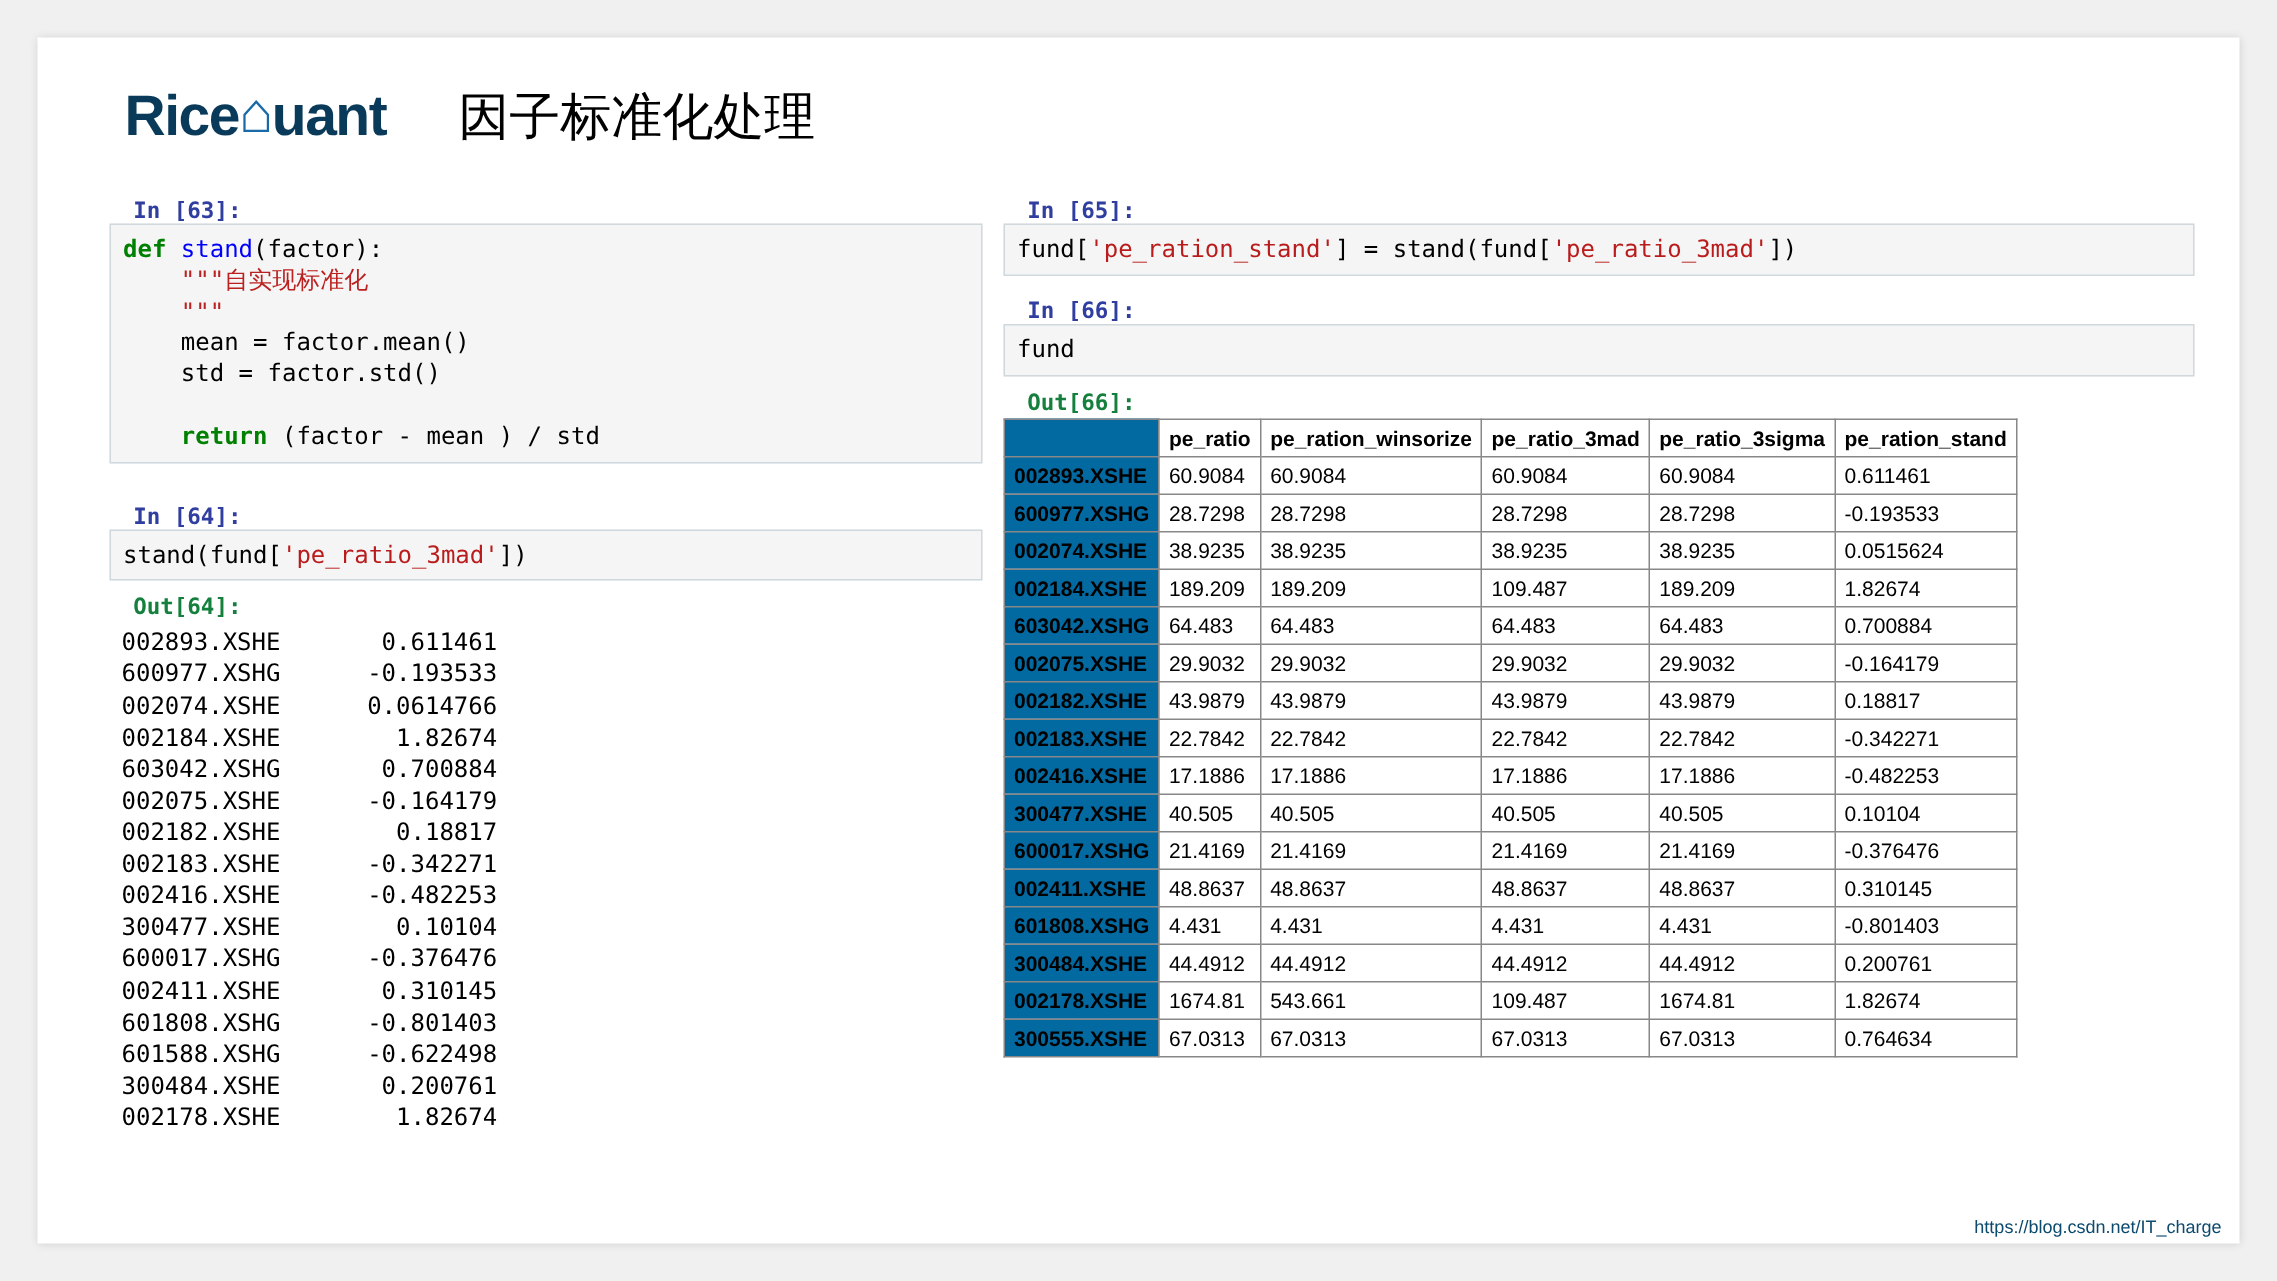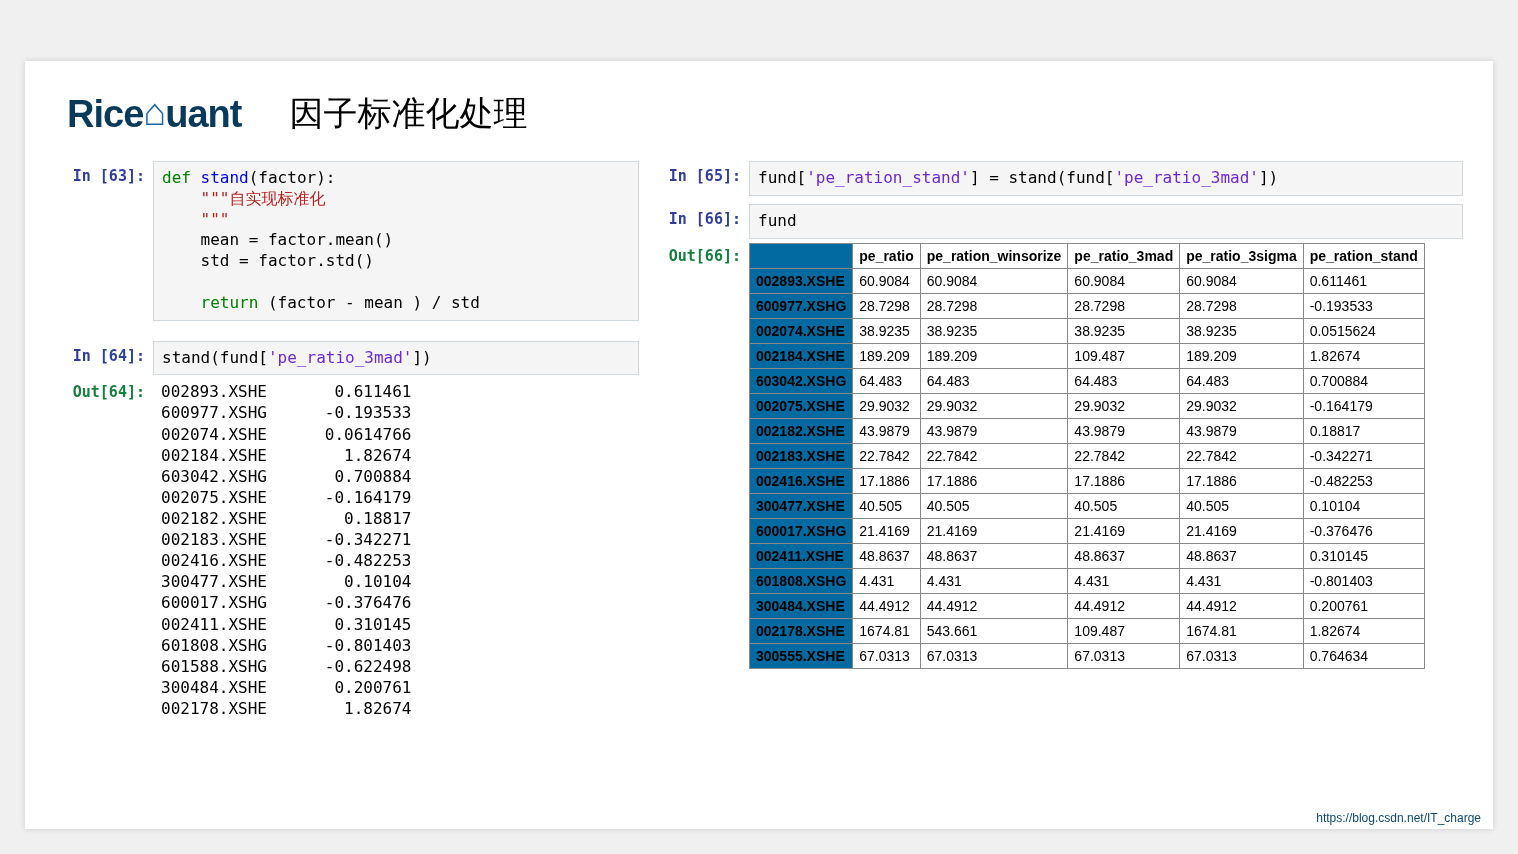--- a/index.html
+++ b/index.html
@@ -13,23 +13,22 @@
     overflow: hidden;
   }
   .slide {
     position: absolute;
     top: 25px;
     left: 25px;
     right: 25px;
     bottom: 25px;
     background: #fff;
     box-shadow: 0 0 6px rgba(0,0,0,0.15);
-    padding: 30px 30px 10px 32px;
+    padding: 30px 30px 10px 48px;
     overflow: hidden;
-    margin-top: 36px;
   }
   .header {
     display: flex;
     align-items: center;
     margin-bottom: 24px;
     margin-left: 10px;
   }
   .logo {
     font-size: 38px;
     font-weight: bold;
@@ -41,21 +40,21 @@
     font-size: 34px;
     margin-left: 48px;
     font-family: "SimSun", "Songti SC", serif;
   }
   .columns {
     display: flex;
     gap: 14px;
   }
   .col-left { flex: 0 0 582px; }
   .col-right { flex: 1; }
-  .cell-row { display: flex; margin-bottom: 2px; }
+  .cell-row { display: flex; margin-bottom: 2px; flex-direction: column; }
   .prompt {
     width: 96px;
     text-align: right;
     padding: 6px 8px 0 0;
     font-family: monospace;
     font-size: 15px;
     color: #303f9f;
     font-weight: bold;
     flex-shrink: 0;
   }
@@ -64,23 +63,23 @@
     flex: 1;
     border: 1px solid #cfd8dc;
     background: #f5f5f5;
     padding: 6px 8px;
     font-family: monospace;
     font-size: 16px;
     line-height: 1.3;
     white-space: pre;
     overflow: hidden;
   }
-  .code-box .kw { color: #008000; font-weight: normal; }
+  .code-box .kw { color: #008000; font-weight: bold; }
   .code-box .fn { color: #0000ff; }
-  .code-box .str { color: #6d28d9; }
+  .code-box .str { color: #b91c1c; }
   .code-box .cmt { color: #ba2121; }
   .output-text {
     flex: 1;
     padding: 4px 8px;
     font-family: monospace;
     font-size: 16px;
     line-height: 1.32;
     white-space: pre;
     overflow: hidden;
   }

